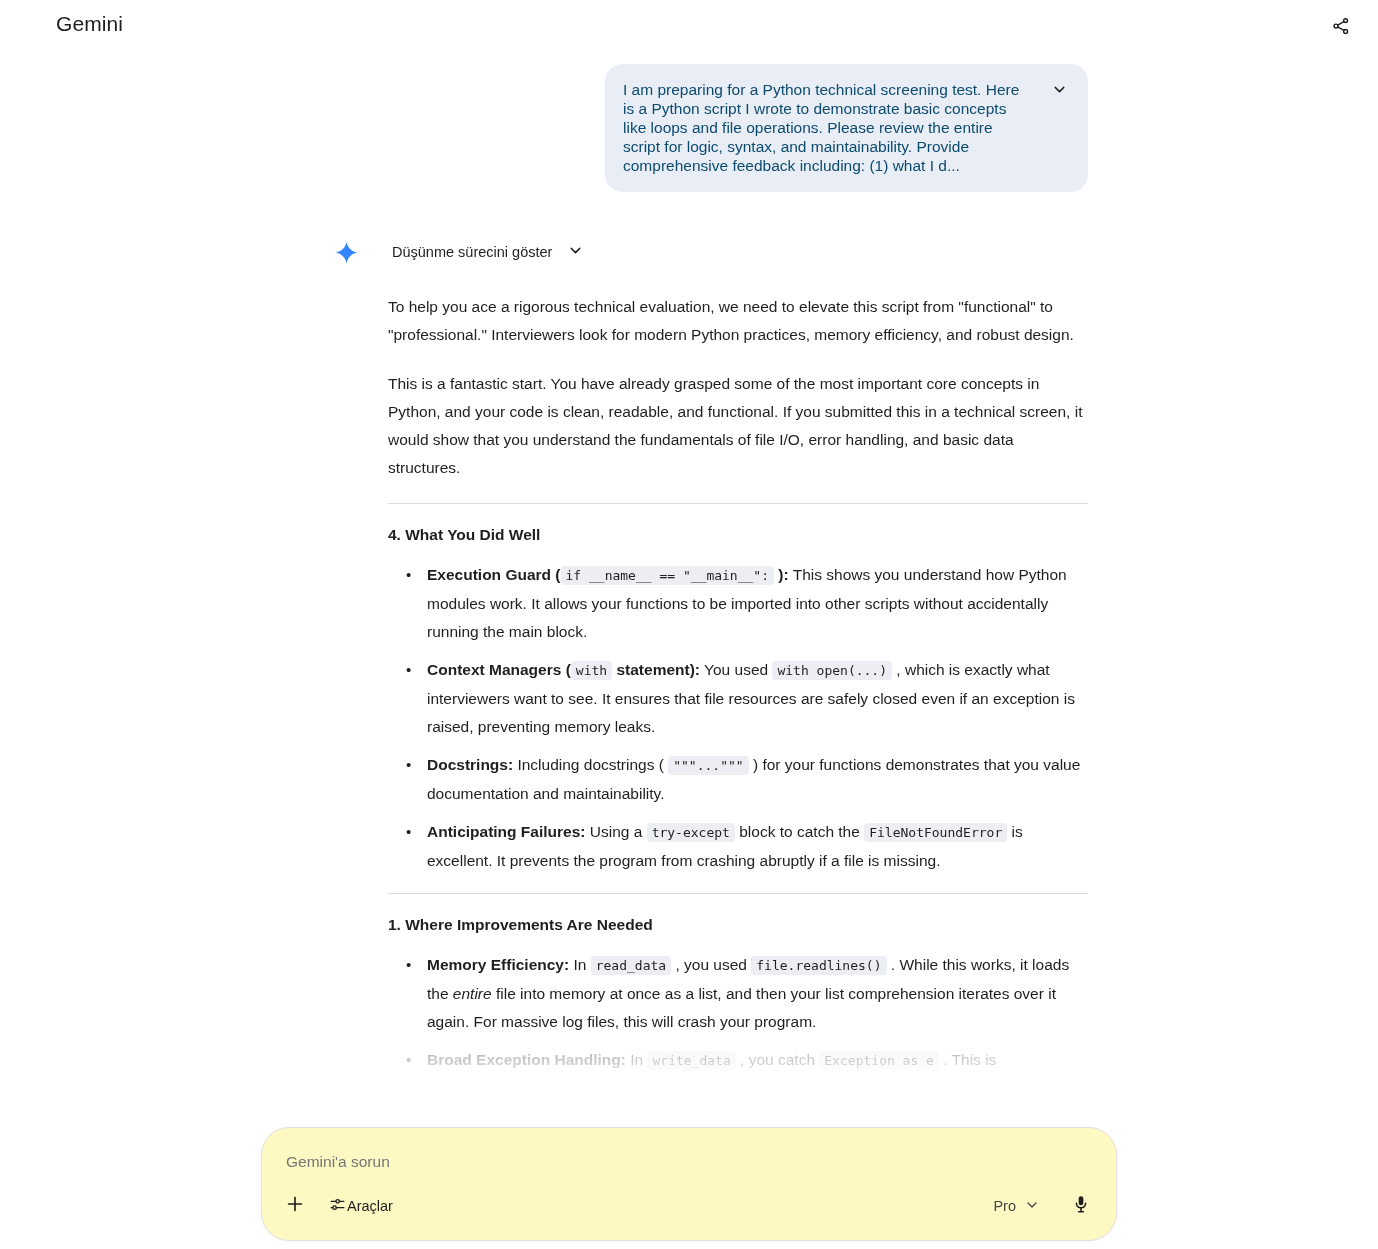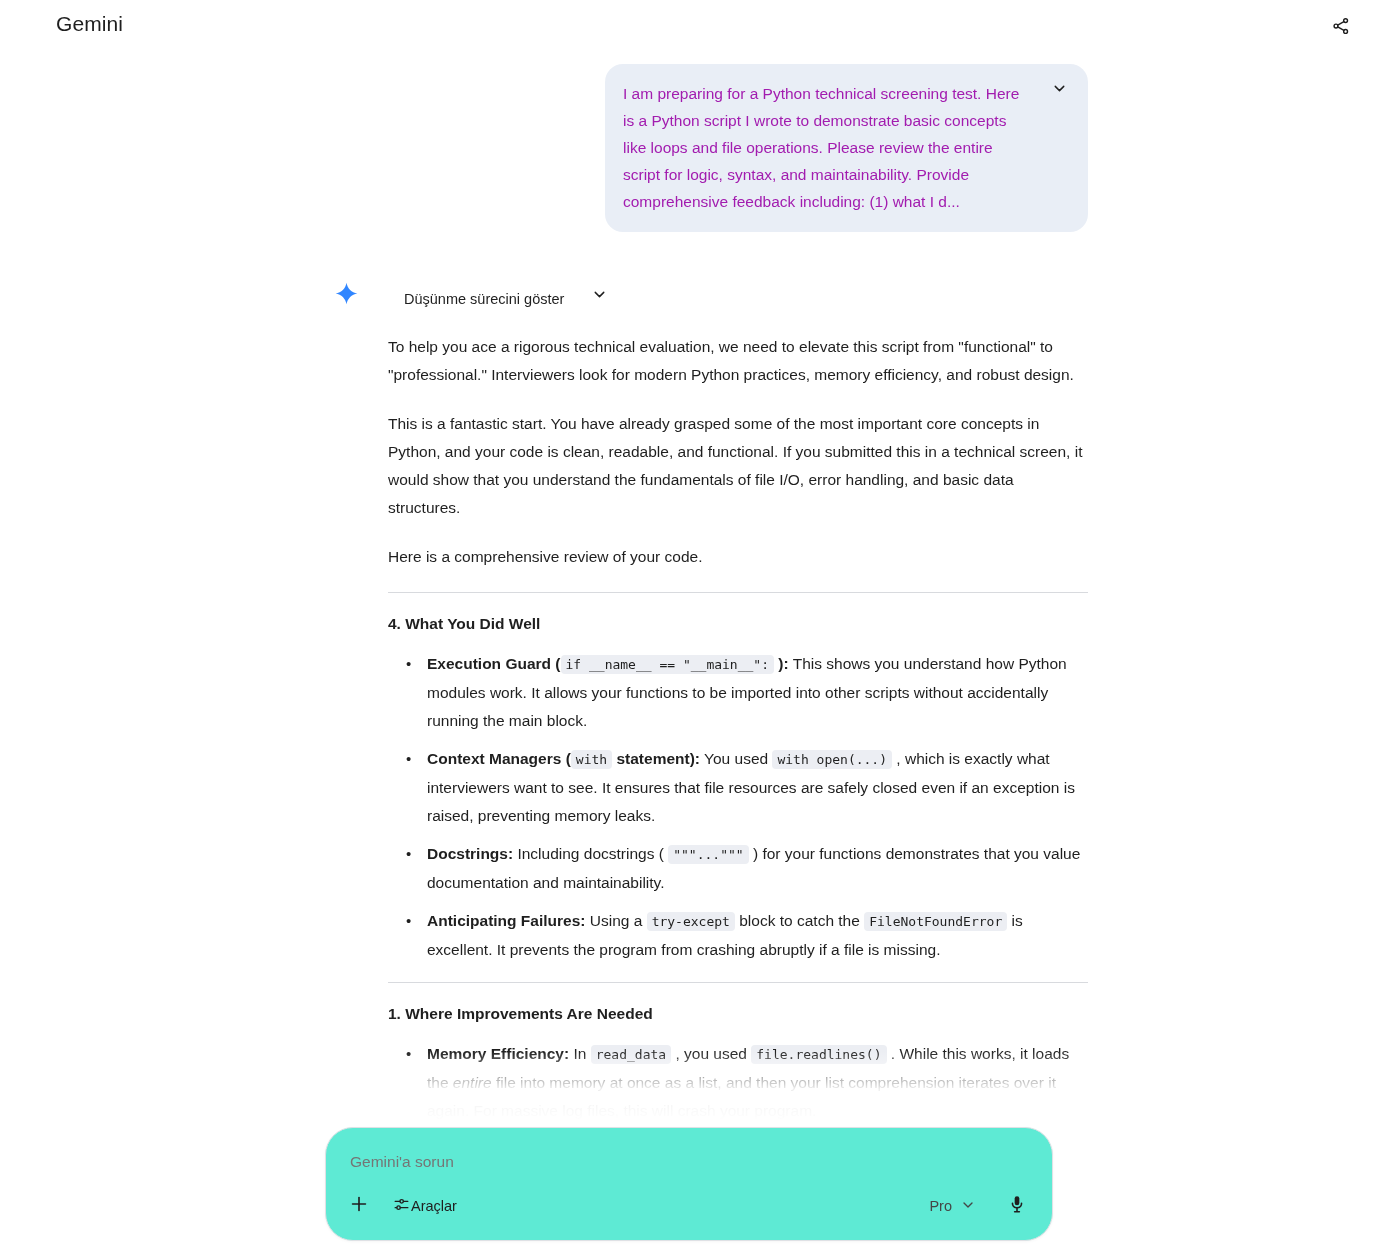--- a/index.html
+++ b/index.html
@@ -92,42 +92,42 @@
     justify-content: flex-end;
     padding: 14px 290px 0 0;
   }
   .user-bubble {
     position: relative;
     max-width: 483px;
     background: #e9eef6;
     border-radius: 18px;
     padding: 16px 62px 17px 18px;
     font-size: 15.5px;
-    line-height: 27px;
-    color: #a21caf;
+    line-height: 19px;
+    color: #0c4a6e;
   }
   .bubble-expand {
     position: absolute;
     top: 16px;
     right: 18px;
     width: 22px; height: 22px;
     display: flex; align-items: center; justify-content: center;
     cursor: pointer;
   }
 
   
   .model-block {
     position: relative;
     padding-left: 332px;
     padding-top: 45px;
   }
   .thought-row {
     display: flex;
-    align-items: flex-end;
-    gap: 16px;
+    align-items: center;
+    gap: 4px;
     height: 30px;
   }
   .sparkle {
     width: 28px; height: 28px;
     flex: 0 0 auto;
     display: flex; align-items: center; justify-content: center;
   }
   .thought-label {
     margin-left: 28px;
     font-size: 14.5px;
@@ -221,24 +221,24 @@
     left: 0; right: 0;
     bottom: 0;
     height: 128px;
     background: #ffffff;
     z-index: 10;
     display: flex;
     justify-content: center;
   }
   .composer {
     position: relative;
-    width: 728px;
+    width: 856px;
     height: 114px;
     margin-top: 6px;
-    background: #5eead4;
+    background: #fef9c3;
     border: 1px solid #dfe1e5;
     border-radius: 28px;
     box-shadow: 0 1px 3px rgba(0,0,0,.04);
   }
   .composer-input {
     position: absolute;
     left: 24px;
     top: 25px;
     font-size: 15.5px;
     color: #5f6368;
@@ -360,21 +360,20 @@
               <polyline points="6 9 12 15 18 9"></polyline>
             </svg>
           </span>
         </span>
       </div>
 
       <div class="response">
 
         <p>To help you ace a rigorous technical evaluation, we need to elevate this script from "functional" to "professional." Interviewers look for modern Python practices, memory efficiency, and robust design.</p>
         <p>This is a fantastic start. You have already grasped some of the most important core concepts in Python, and your code is clean, readable, and functional. If you submitted this in a technical screen, it would show that you understand the fundamentals of file I/O, error handling, and basic data structures.</p>
-        <p>Here is a comprehensive review of your code.</p>
 
         <hr class="sep">
 
         <h3 class="sec">4. What You Did Well</h3>
 
         <ul class="bullets">
           <li>
             <span class="b">Execution Guard (</span><code>if __name__ == "__main__":</code><span class="b"> ):</span><span> This shows you understand how Python modules work. It allows your functions to be imported into other scripts without accidentally running the main block.</span>
           </li>
 

